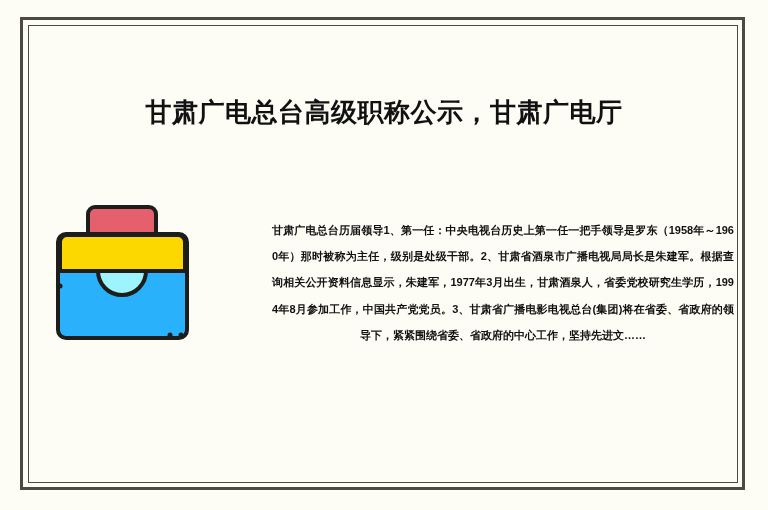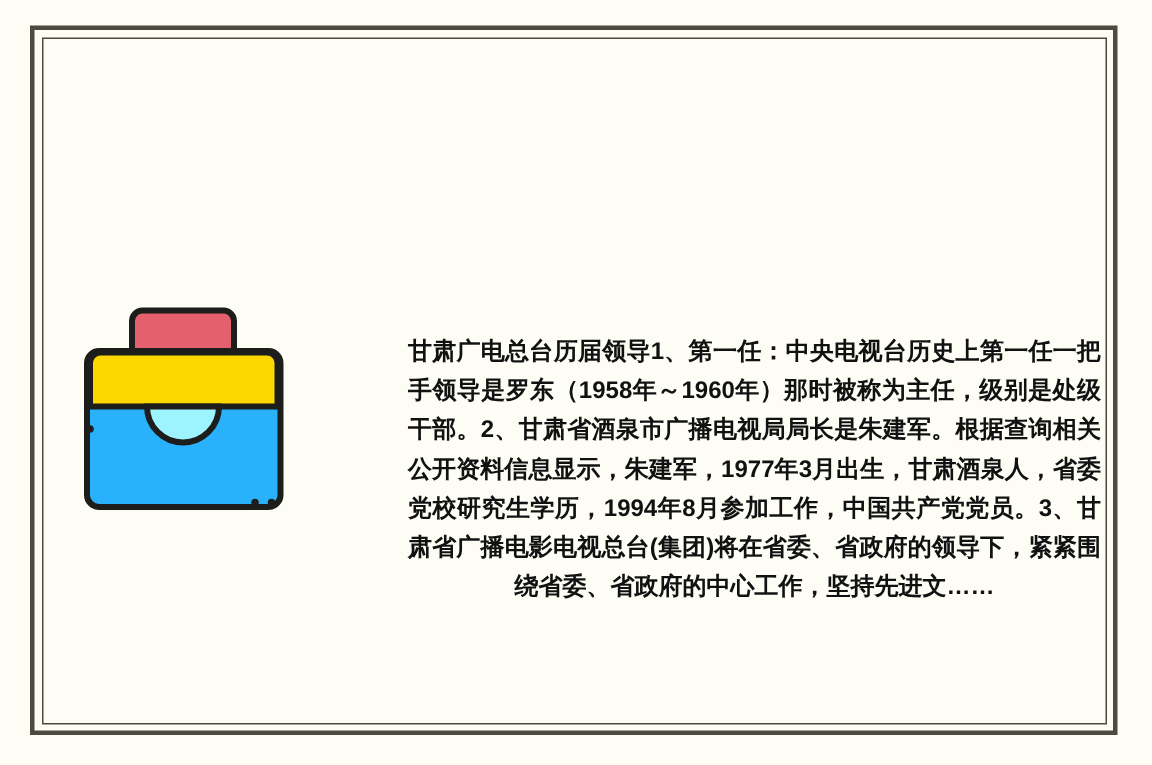--- a/index.html
+++ b/index.html
@@ -72,36 +72,37 @@
   }
 
   
   .article-body {
     position: absolute;
     left: 272px;
     top: 206px;
     width: 462px;
     text-align: justify;
     text-align-last: center;
-    font-size: 16px;
+    font-size: 11px;
     font-weight: bold;
     line-height: 26.2px;
     color: #111111;
     letter-spacing: 0px;
     word-break: break-all;
   }
 </style>
 </head>
 <body>
 
 <div id="page">
 
   <div class="frame-outer"></div>
   <div class="frame-inner"></div>
 
+  <h1 class="page-title">甘肃广电总台高级职称公示，甘肃广电厅</h1>
 
   <div class="illustration">
     <svg viewBox="0 0 145 148" xmlns="http://www.w3.org/2000/svg" aria-hidden="true">
 
       <rect x="38" y="9" width="68" height="34" rx="7" ry="7" fill="#E4606D" stroke="#1D1D1B" stroke-width="4"></rect>
 
       <rect x="8" y="36" width="129" height="104" rx="8" ry="8" fill="#29B2FB" stroke="#1D1D1B" stroke-width="4"></rect>
 
       <path d="M10 44 a7 7 0 0 1 7 -7 h111 a7 7 0 0 1 7 7 v29 h-125 z" fill="#FDD800" stroke="#1D1D1B" stroke-width="4"></path>
 

